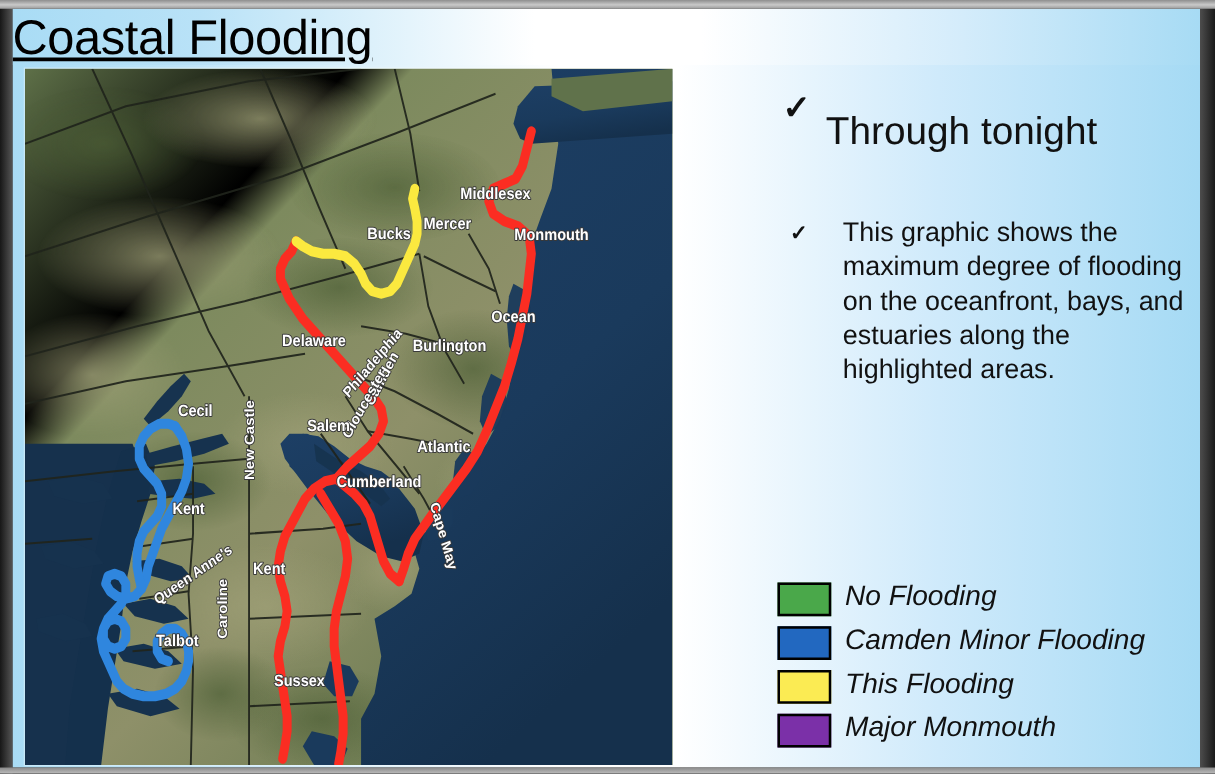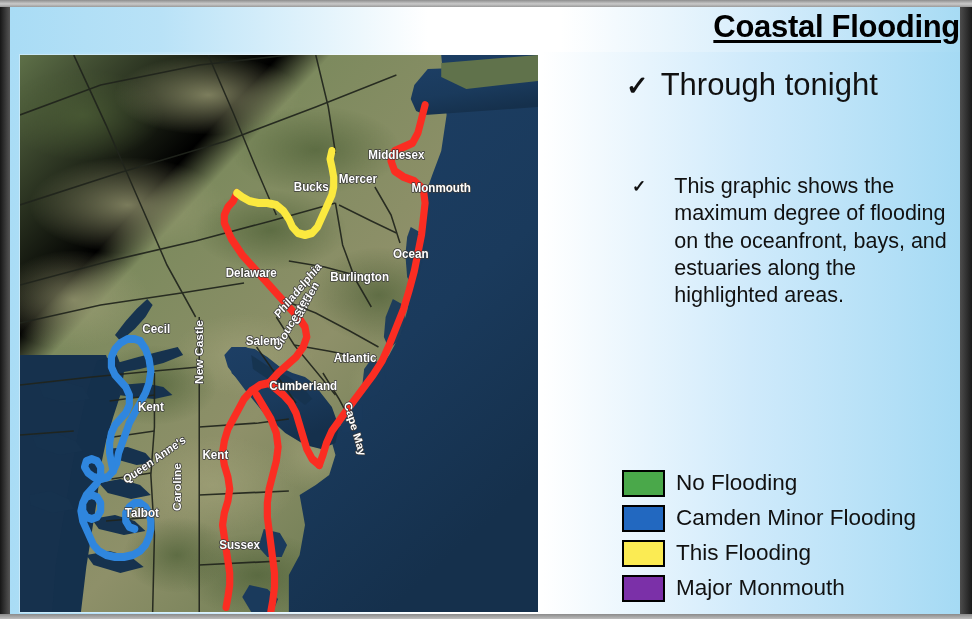--- a/index.html
+++ b/index.html
@@ -27,22 +27,22 @@
     background:linear-gradient(90deg,#a9dcf5 0%,#bde4f8 14%,#ffffff 46%,#ffffff 56%,#cfeafb 78%,#a5daf4 100%);
     overflow:hidden;
   }
 
   
   #header{
     position:absolute;left:0;top:0;width:100%;height:45px;
     background:linear-gradient(90deg,#a9dcf5 0%,#b9e2f7 16%,#ffffff 44%,#ffffff 58%,#d4ecfb 80%,#a7dbf4 100%);
   }
   #title{
-    position:absolute;left:0;right:0;top:2px;text-align:right;
-    font-size:31px;font-weight:bold;color:#000;letter-spacing:-0.3px;
+    position:absolute;left:0;right:0;top:2px;text-align:left;
+    font-size:39px;font-weight:normal;color:#000;letter-spacing:-0.3px;
     text-decoration:underline;text-underline-offset:3px;
     text-decoration-thickness:3px;
     font-family:"Liberation Sans", sans-serif;
   }
 
   
   #map{
     position:absolute;left:10px;top:48px;width:518px;height:557px;
     background:#7d8d66;overflow:hidden;
     box-shadow:0 0 0 1px rgba(255,255,255,0.35);
@@ -53,32 +53,32 @@
     paint-order:stroke;stroke:#3a3a3a;stroke-width:1.6px;stroke-linejoin:round;
   }
 
   
   #right{position:absolute;left:600px;top:48px;right:0;bottom:0;}
   .bullet1{
     position:absolute;left:16px;top:14px;width:330px;
     display:flex;align-items:flex-start;gap:12px;
   }
   .bullet1 .chk{font-size:27px;line-height:1;color:#111;font-weight:bold;margin-top:4px;}
-  .bullet1 .txt{font-size:31px;line-height:1.05;color:#111;}
+  .bullet1 .txt{font-size:31px;line-height:1.05;color:#111;margin-top:20px;}
 
   .bullet2{
     position:absolute;left:22px;top:118px;width:320px;
     display:flex;align-items:flex-start;gap:12px;
   }
   .bullet2 .chk{font-size:17px;line-height:1;color:#111;font-weight:bold;margin-top:5px;}
   .bullet2 .txt{font-size:21.5px;line-height:1.27;color:#111;margin-left:16px;}
 
   
   #legend{position:absolute;left:12px;bottom:8px;width:340px;}
-  .leg-row{display:flex;align-items:center;height:35px;}
+  .leg-row{display:flex;align-items:flex-start;height:35px;font-style:italic;}
   .swatch{
     width:43px;height:27px;border:2.5px solid #000;box-sizing:border-box;
     flex:0 0 auto;margin-right:11px;
   }
   .leg-label{font-size:22.5px;color:#111;white-space:nowrap;line-height:1;}
   .leg-row.indent .leg-label{padding-left:5px;}
 </style>
 </head>
 <body>
 

